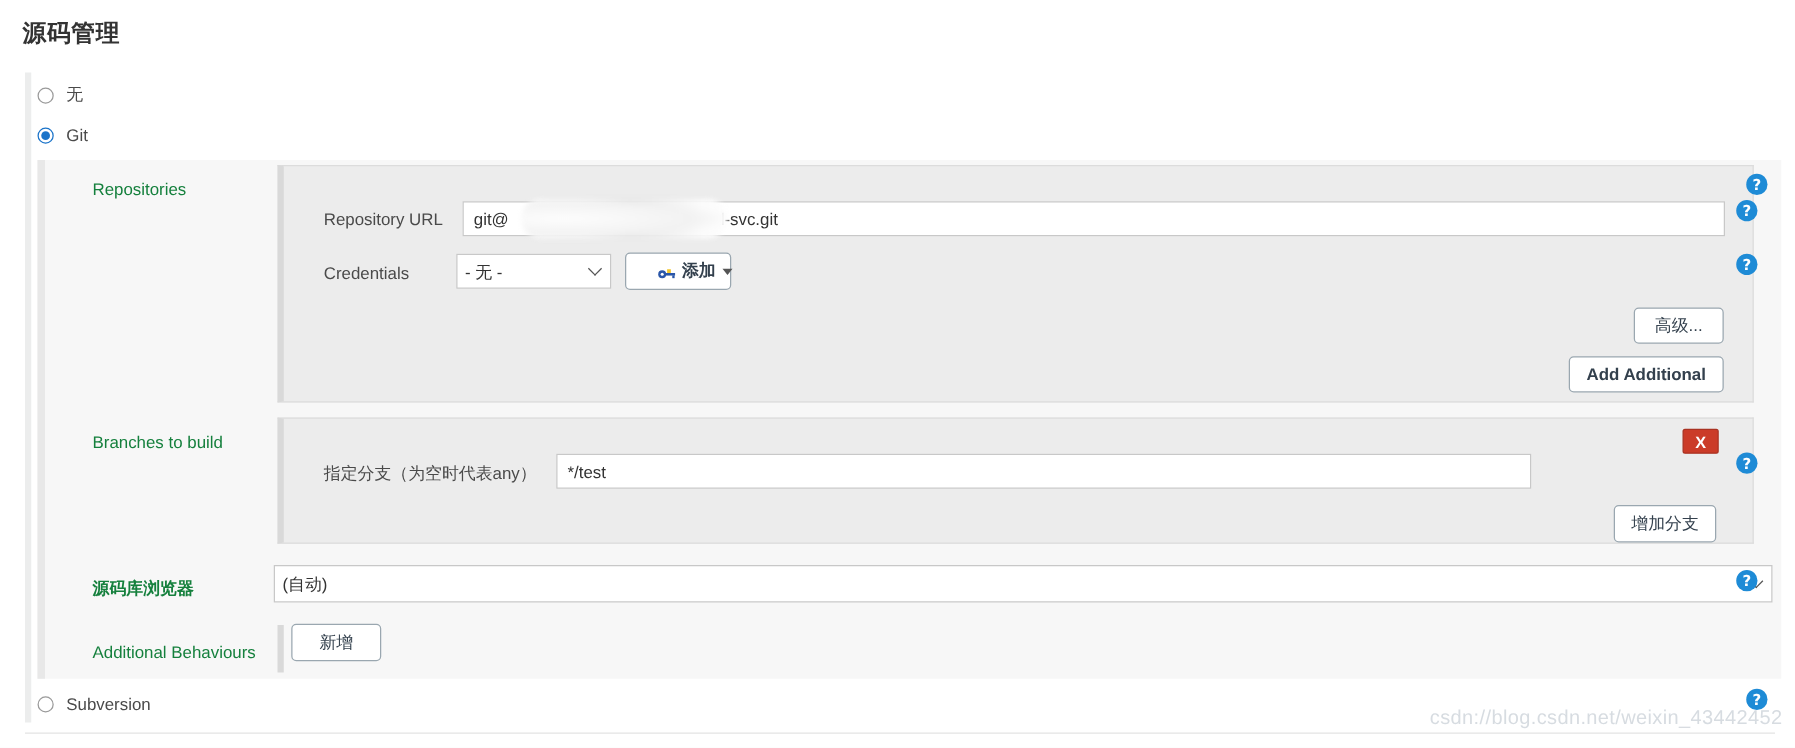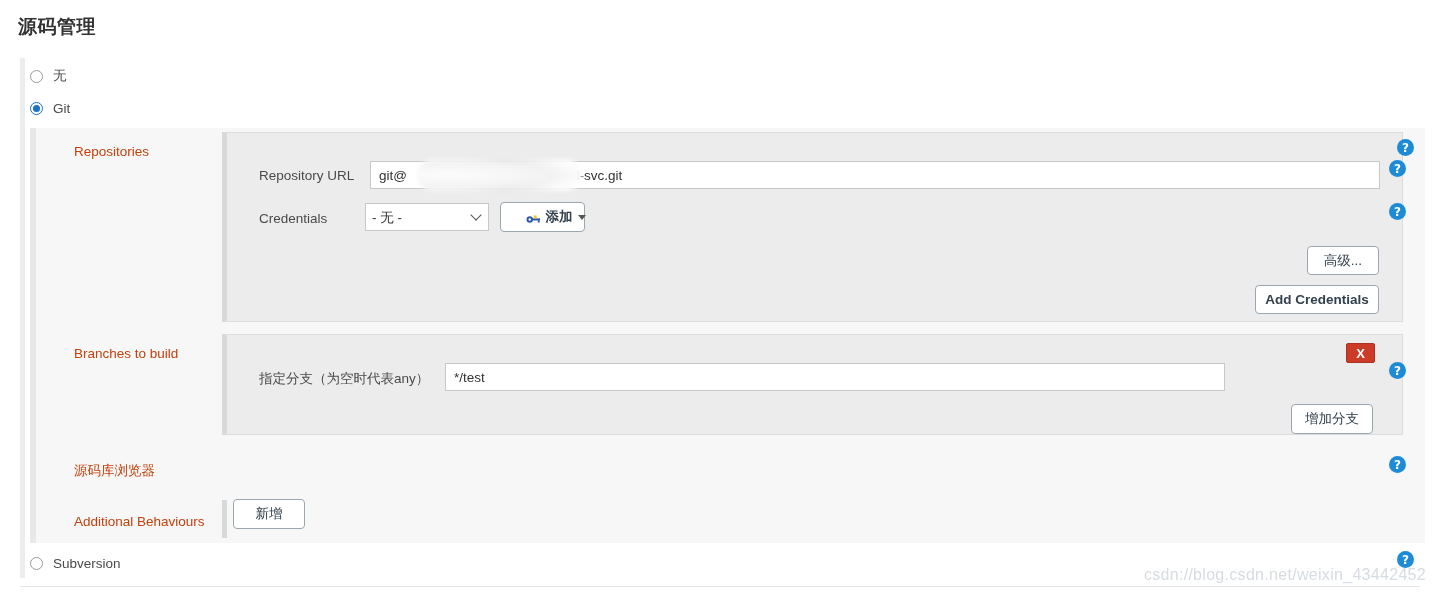--- a/index.html
+++ b/index.html
@@ -88,21 +88,21 @@
     height: 415px;
     background: #f7f7f7;
     border-left: 6px solid #e8e8e8;
     box-sizing: border-box;
   }
 
   .row-label {
     position: absolute;
     left: 38px;
     font-size: 13.5px;
-    color: #c2410c;
+    color: #15803d;
     white-space: nowrap;
   }
 
   
   .inner-block {
     position: absolute;
     background: #ececec;
     border: 1px solid #dcdcdc;
     border-left: 5px solid #d9d9d9;
     box-sizing: border-box;
@@ -301,21 +301,21 @@
         </span>
         <span>添加</span>
         <span class="caret-dn"></span>
       </div>
 
       <div class="btn light" style="left:1080px; top:113px; width:72px; height:29px;">
         <span>高级...</span>
       </div>
 
       <div class="btn" style="left:1028px; top:152px; width:124px; height:29px;">
-        <span>Add Credentials</span>
+        <span>Add Additional</span>
       </div>
     </div>
 
     <div class="help" style="left:1353px; top:32px;">?</div>
     <div class="help" style="left:1353px; top:75px;">?</div>
 
     <div class="row-label" style="top:218px;">Branches to build</div>
 
     <div class="inner-block" style="left:186px; top:206px; width:1181px; height:101px;">
 
@@ -325,22 +325,28 @@
 
       <div class="del-btn" style="left:1119px; top:8px; width:29px; height:20px;">X</div>
 
       <div class="btn light" style="left:1064px; top:69px; width:82px; height:30px;">
         <span>增加分支</span>
       </div>
     </div>
 
     <div class="help" style="left:1353px; top:234px;">?</div>
 
-    <div class="row-label" style="top:334px;">源码库浏览器</div>
-
+    <div class="row-label" style="top:334px;font-weight:bold;">源码库浏览器</div>
+
+    <div class="sel-wrap" style="left:183px; top:324px; width:1199px; height:30px;">
+      <select class="sel" style="left:0; top:0; width:1199px; height:30px;">
+        <option>(自动)</option>
+      </select>
+      <span class="caret"></span>
+    </div>
 
     <div class="help" style="left:1353px; top:328px;">?</div>
 
     <div class="row-label" style="top:386px;">Additional Behaviours</div>
 
     <div style="position:absolute; left:186px; top:372px; width:5px; height:38px; background:#d9d9d9;"></div>
 
     <div class="btn light" style="left:197px; top:371px; width:72px; height:30px;">
       <span>新增</span>
     </div>

